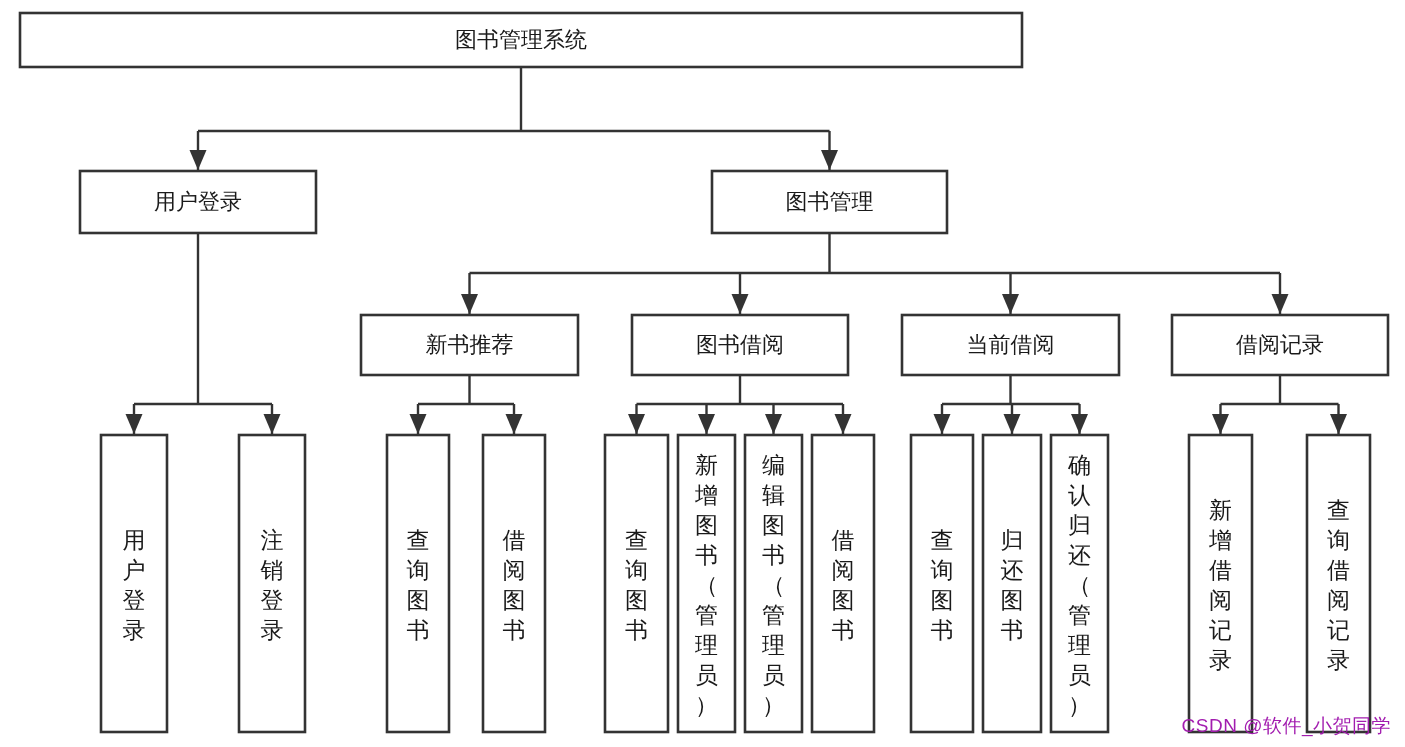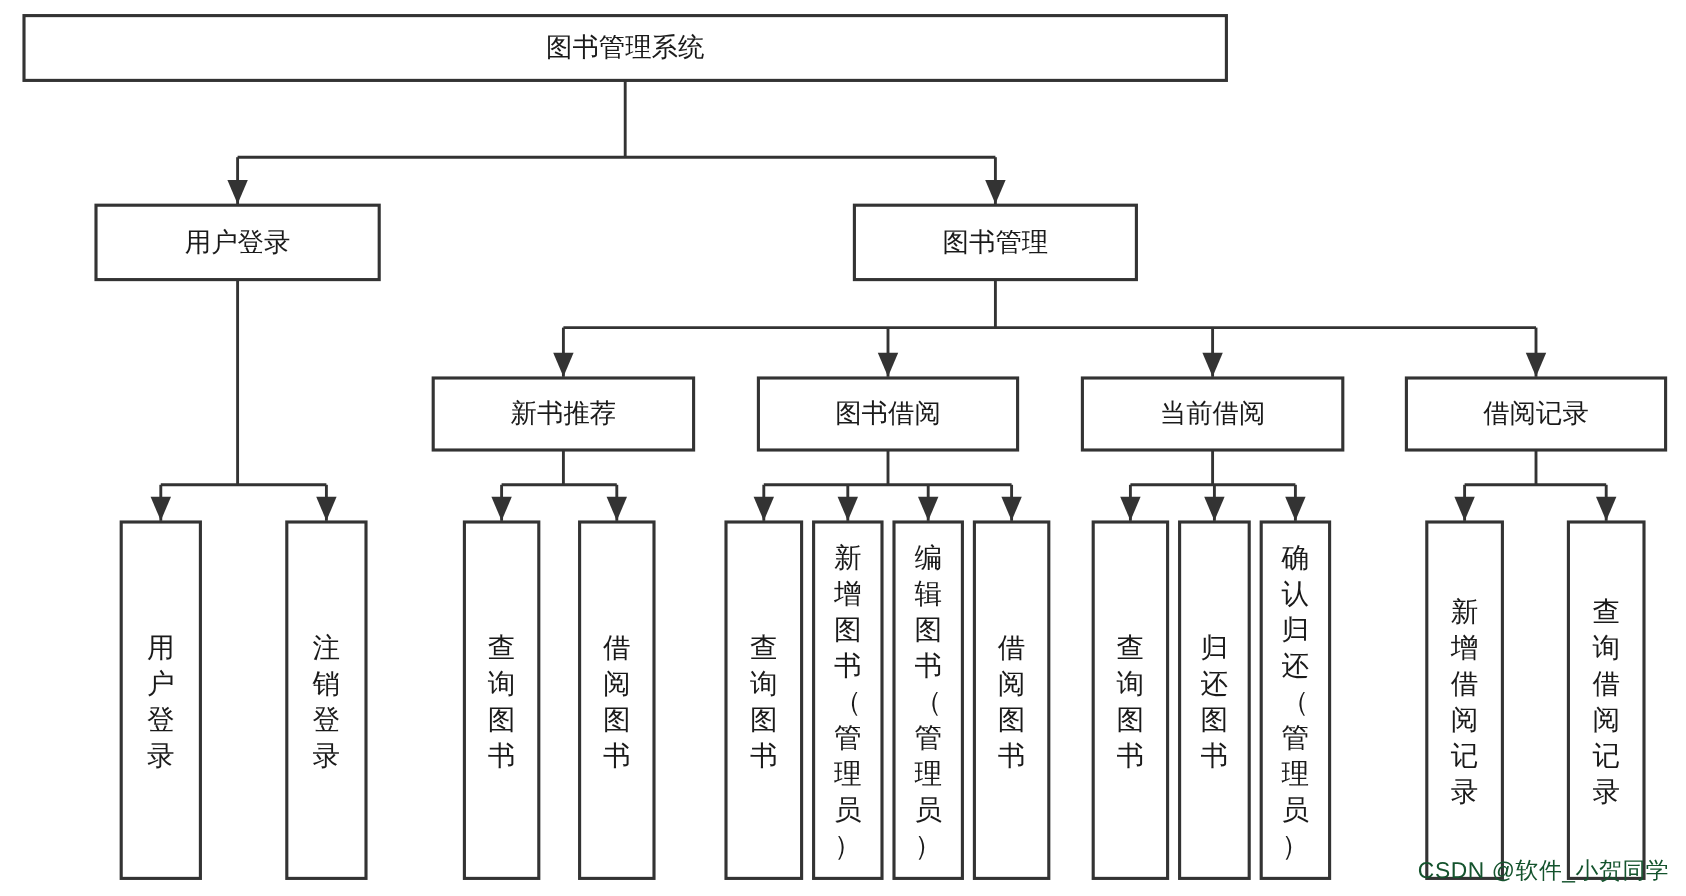--- a/index.html
+++ b/index.html
@@ -52,21 +52,21 @@
     font-size: 23px;
     fill: #1a1a1a;
     text-anchor: middle;
   }
   .watermark {
     position: absolute;
     right: 14px;
     bottom: 8px;
     font-family: "Liberation Sans", "DejaVu Sans", sans-serif;
     font-size: 19px;
-    color: #14532d;
+    color: #a21caf;
     letter-spacing: 0.5px;
     white-space: nowrap;
     pointer-events: none;
   }
 </style>
 </head>
 <body>
 
 <div id="diagram-root">
   <svg id="flow" viewBox="0 0 1405 747" xmlns="http://www.w3.org/2000/svg">

